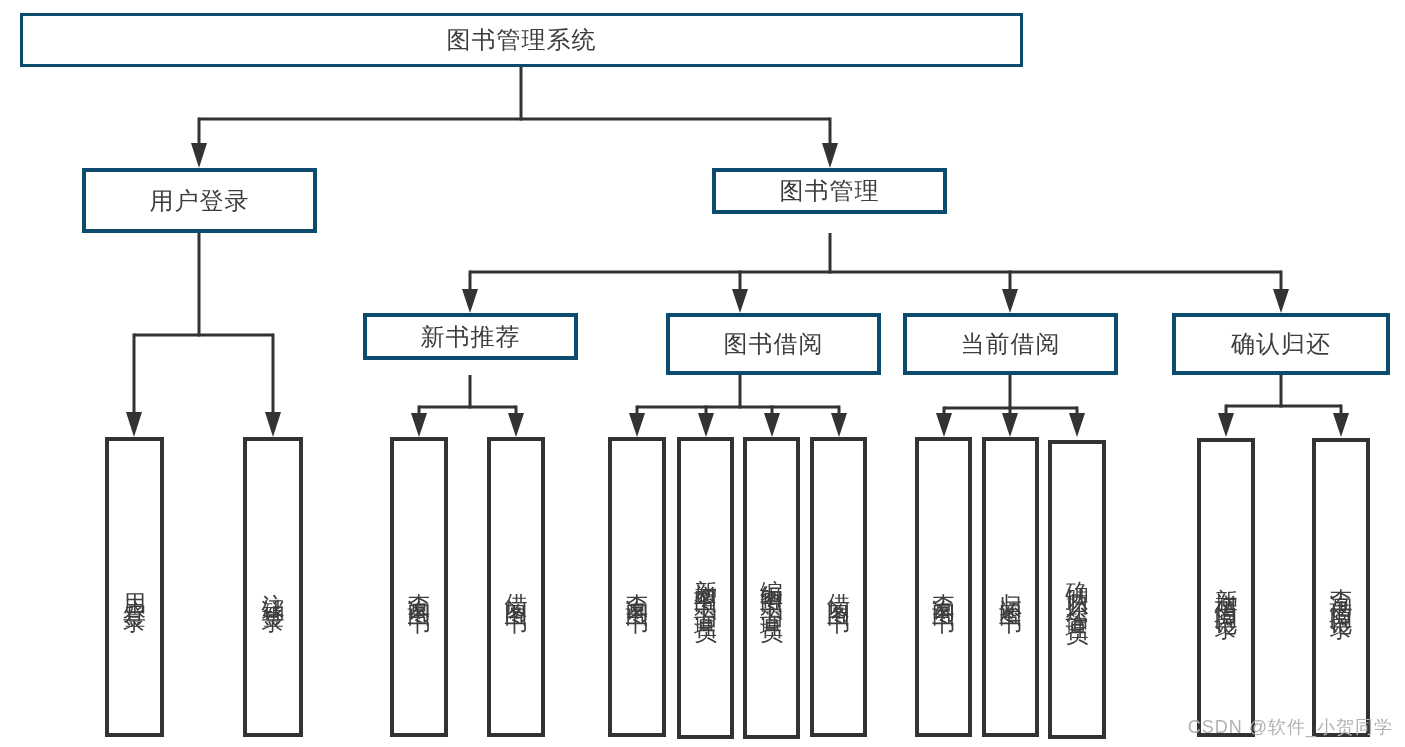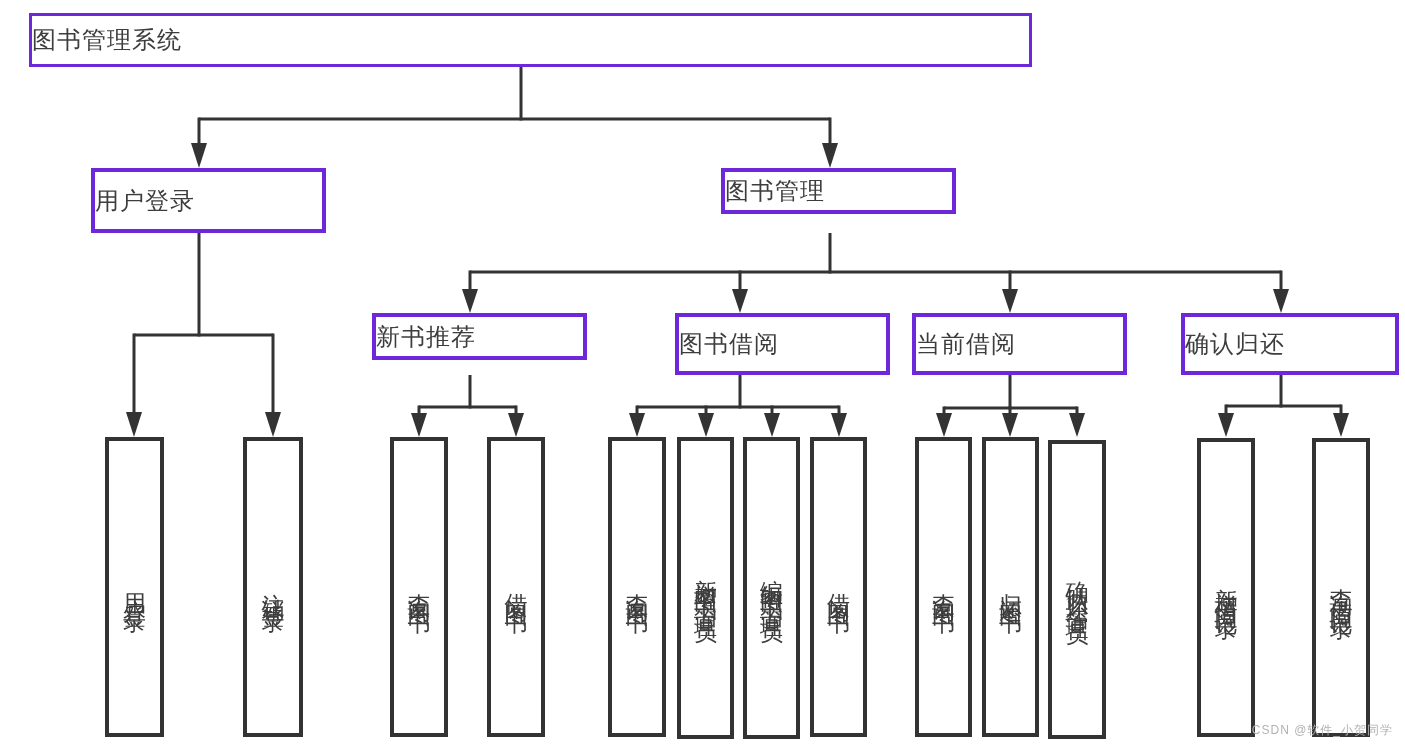--- a/index.html
+++ b/index.html
@@ -18,25 +18,25 @@
   .wires {
     position: absolute;
     left: 0;
     top: 0;
     width: 1405px;
     height: 747px;
   }
   .hbox {
     position: absolute;
     box-sizing: border-box;
-    border: 4px solid #6d28d9;
+    border: 4px solid #0c4a6e;
     background: #ffffff;
     display: flex;
     align-items: center;
-    margin-left: 9px;
+    justify-content: center;
   }
   .hbox.root {
     border-width: 3px;
   }
   .hbox .lbl {
     font-size: 24px;
     letter-spacing: 1px;
     color: #3d3d3d;
     white-space: nowrap;
   }
@@ -54,21 +54,21 @@
     text-orientation: mixed;
     font-size: 23px;
     line-height: 1;
     letter-spacing: 6px;
     color: #3d3d3d;
   }
   .watermark {
     position: absolute;
     right: 12px;
     bottom: 8px;
-    font-size: 12px;
+    font-size: 18px;
     color: #b2b2b2;
     letter-spacing: 1px;
     white-space: nowrap;
     z-index: 5;
   }
 </style>
 </head>
 <body>
 
 <div class="canvas">

